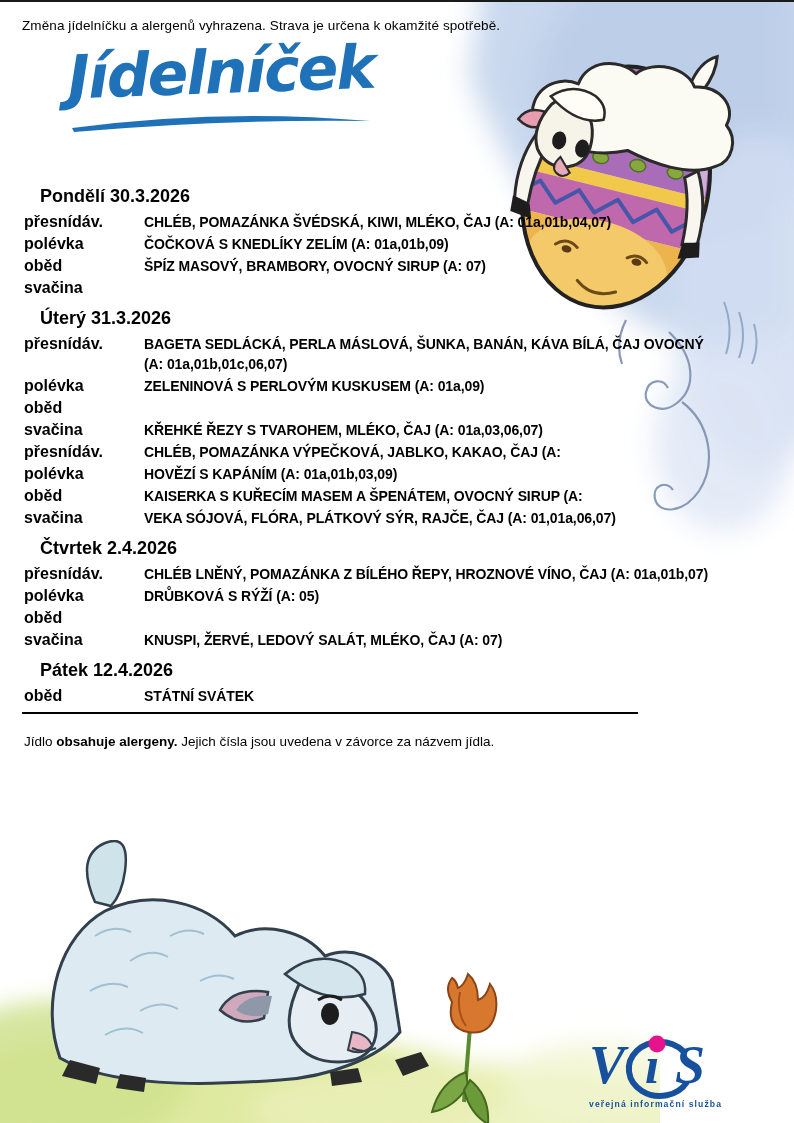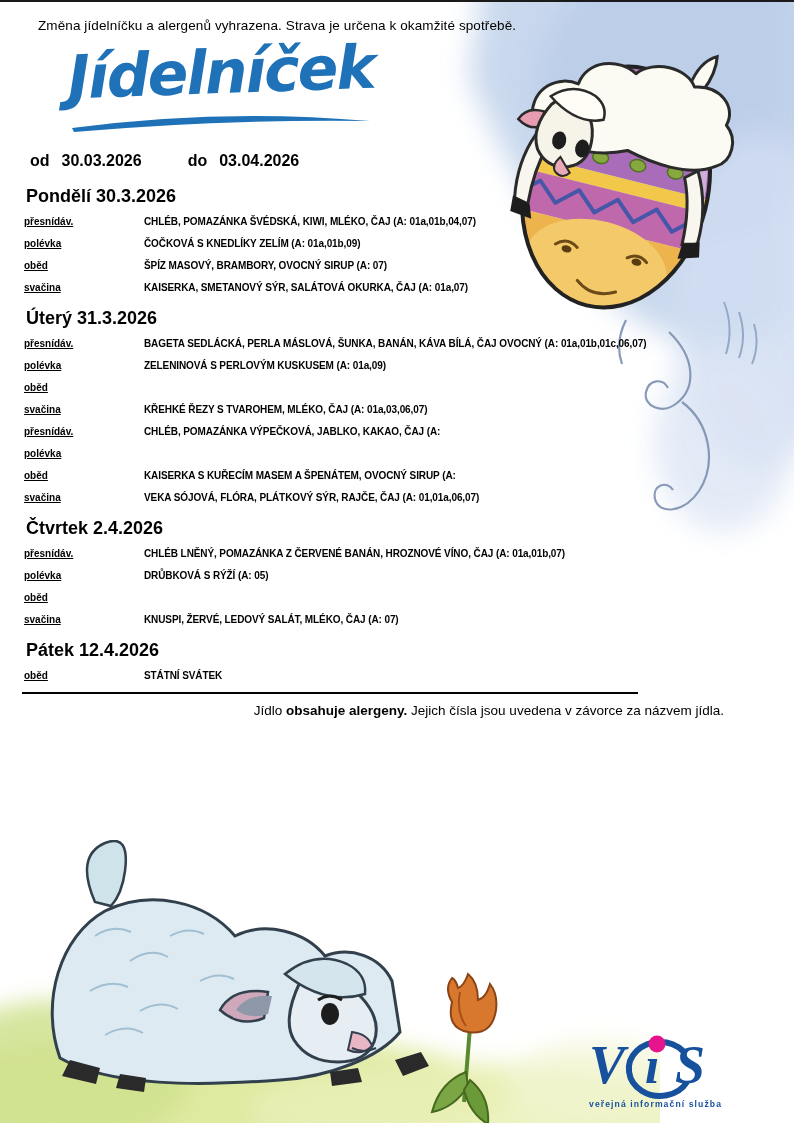--- a/index.html
+++ b/index.html
@@ -5,39 +5,39 @@
   html,body{margin:0;padding:0;background:#888;}
   .page{
     position:relative; width:794px; height:1123px; background:#ffffff;
     margin:0 auto; overflow:hidden;
     font-family:"Liberation Sans", sans-serif; color:#000;
     border-top:2px solid #1a1a1a;
   }
   .art{position:absolute; z-index:0; pointer-events:none;}
   #art-top-right{top:0; right:0; width:430px; height:560px;}
   #art-bottom-left{left:0; bottom:0; width:660px; height:285px;}
-  .disclaimer{position:absolute; z-index:2; left:38px; top:16px; font-size:13.5px; letter-spacing:.1px;}
+  .disclaimer{position:absolute; z-index:2; left:22px; top:16px; font-size:13.5px; letter-spacing:.1px;}
   .logo{position:absolute; z-index:2; left:56px; top:40px; width:330px; text-align:center;}
   .logo-text{
     font-family:"DejaVu Sans", sans-serif; font-style:italic; font-weight:bold;
     font-size:60px; line-height:1.0; color:#1f72b8; letter-spacing:-2px;
     transform:rotate(-2deg);
   }
   .logo-swoosh{display:block; margin:6px auto 0 auto;}
   .daterange{position:absolute; z-index:2; left:30px; top:150px; font-size:16px; font-weight:bold;}
   .daterange .dlab{margin-right:12px;}
   .daterange .dval1{margin-right:46px;}
   .menu-flow{position:absolute; z-index:2; left:24px; top:183px; width:700px;}
-  .day-title{font-size:18px; font-weight:bold; line-height:22px; margin:9px 0 5px 2px;}
+  .day-title{font-size:18px; font-weight:bold; line-height:22px; margin:9px 0 5px 16px;}
   .day-section:first-child .day-title{margin-top:0;}
   .meal-row{display:flex; margin-bottom:2px;}
-  .meal-label{flex:0 0 120px; font-weight:bold; font-size:10px; line-height:20px;text-decoration:underline;}
-  .meal-text{font-weight:bold; font-size:10px; line-height:20px; max-width:572px; letter-spacing:-.1px;}
+  .meal-label{flex:0 0 120px; font-weight:bold; font-size:16px; line-height:20px;}
+  .meal-text{font-weight:bold; font-size:14px; line-height:20px; max-width:572px; letter-spacing:-.1px;}
   .divider{border-top:2px solid #000; width:616px; margin:6px 0 0 -2px;}
-  .footnote{margin-top:9px; font-size:13.5px;text-align:right;}
+  .footnote{margin-top:20px; font-size:13.5px;}
   .footnote b{font-weight:bold;}
   .vis-logo{position:absolute; z-index:2; right:55px; bottom:12px; width:152px; height:78px;}
 </style>
 </head>
 <body>
 
 <div class="page">
 
   <svg id="art-top-right" class="art" viewBox="0 0 430 560" aria-hidden="true">
     <defs>
@@ -170,43 +170,39 @@
 
   <div class="disclaimer">Změna jídelníčku a alergenů vyhrazena. Strava je určena k okamžité spotřebě.</div>
 
   <div class="logo">
     <div class="logo-text">Jídelníček</div>
     <svg class="logo-swoosh" width="310" height="26" viewBox="0 0 310 26" aria-hidden="true">
       <path d="M6,20 Q155,0 304,13 Q155,11 8,24 Z" fill="#1f72b8"></path>
     </svg>
   </div>
 
-  <div class="daterange">
-    <span class="dlab">od</span><span class="dval1">30.03.2026</span><span class="dlab">do</span><span>03.04.2026</span>
-  </div>
 
   <div class="menu-flow">
     <div id="menu-days">
         <div class="day-section">
           <div class="day-title">Pondělí 30.3.2026</div>
           <div class="meal-row">
             <span class="meal-label">přesnídáv.</span>
             <span class="meal-text">CHLÉB, POMAZÁNKA ŠVÉDSKÁ, KIWI, MLÉKO, ČAJ  (A: 01a,01b,04,07)</span>
           </div>
           <div class="meal-row">
             <span class="meal-label">polévka</span>
             <span class="meal-text">ČOČKOVÁ S KNEDLÍKY ZELÍM  (A: 01a,01b,09)</span>
           </div>
           <div class="meal-row">
             <span class="meal-label">oběd</span>
             <span class="meal-text">ŠPÍZ MASOVÝ, BRAMBORY, OVOCNÝ SIRUP  (A: 07)</span>
           </div>
           <div class="meal-row">
             <span class="meal-label">svačina</span>
-            <span class="meal-text">KAISERKA, SMETANOVÝ SÝR, SALÁTOVÁ OKURKA, ČAJ  (A: 01a,07)</span>
           </div>
         </div>
         <div class="day-section">
           <div class="day-title">Úterý 31.3.2026</div>
           <div class="meal-row">
             <span class="meal-label">přesnídáv.</span>
             <span class="meal-text">BAGETA SEDLÁCKÁ, PERLA MÁSLOVÁ, ŠUNKA, BANÁN, KÁVA BÍLÁ, ČAJ OVOCNÝ  (A: 01a,01b,01c,06,07)</span>
           </div>
           <div class="meal-row">
             <span class="meal-label">polévka</span>
@@ -220,35 +216,36 @@
             <span class="meal-text">KŘEHKÉ ŘEZY S TVAROHEM, MLÉKO, ČAJ  (A: 01a,03,06,07)</span>
           </div>
         </div>
         <div class="day-section">
           <div class="meal-row">
             <span class="meal-label">přesnídáv.</span>
             <span class="meal-text">CHLÉB, POMAZÁNKA VÝPEČKOVÁ, JABLKO, KAKAO, ČAJ  (A:</span>
           </div>
           <div class="meal-row">
             <span class="meal-label">polévka</span>
+            <span class="meal-text">HOVĚZÍ S KAPÁNÍM  (A: 01a,01b,03,09)</span>
           </div>
           <div class="meal-row">
             <span class="meal-label">oběd</span>
             <span class="meal-text">KAISERKA S KUŘECÍM MASEM A ŠPENÁTEM, OVOCNÝ SIRUP  (A:</span>
           </div>
           <div class="meal-row">
             <span class="meal-label">svačina</span>
             <span class="meal-text">VEKA SÓJOVÁ, FLÓRA, PLÁTKOVÝ SÝR, RAJČE, ČAJ  (A: 01,01a,06,07)</span>
           </div>
         </div>
         <div class="day-section">
           <div class="day-title">Čtvrtek 2.4.2026</div>
           <div class="meal-row">
             <span class="meal-label">přesnídáv.</span>
-            <span class="meal-text">CHLÉB LNĚNÝ, POMAZÁNKA Z ČERVENÉ BANÁN, HROZNOVÉ VÍNO, ČAJ  (A: 01a,01b,07)</span>
+            <span class="meal-text">CHLÉB LNĚNÝ, POMAZÁNKA Z BÍLÉHO ŘEPY, HROZNOVÉ VÍNO, ČAJ  (A: 01a,01b,07)</span>
           </div>
           <div class="meal-row">
             <span class="meal-label">polévka</span>
             <span class="meal-text">DRŮBKOVÁ S RÝŽÍ  (A: 05)</span>
           </div>
           <div class="meal-row">
             <span class="meal-label">oběd</span>
           </div>
           <div class="meal-row">
             <span class="meal-label">svačina</span>

